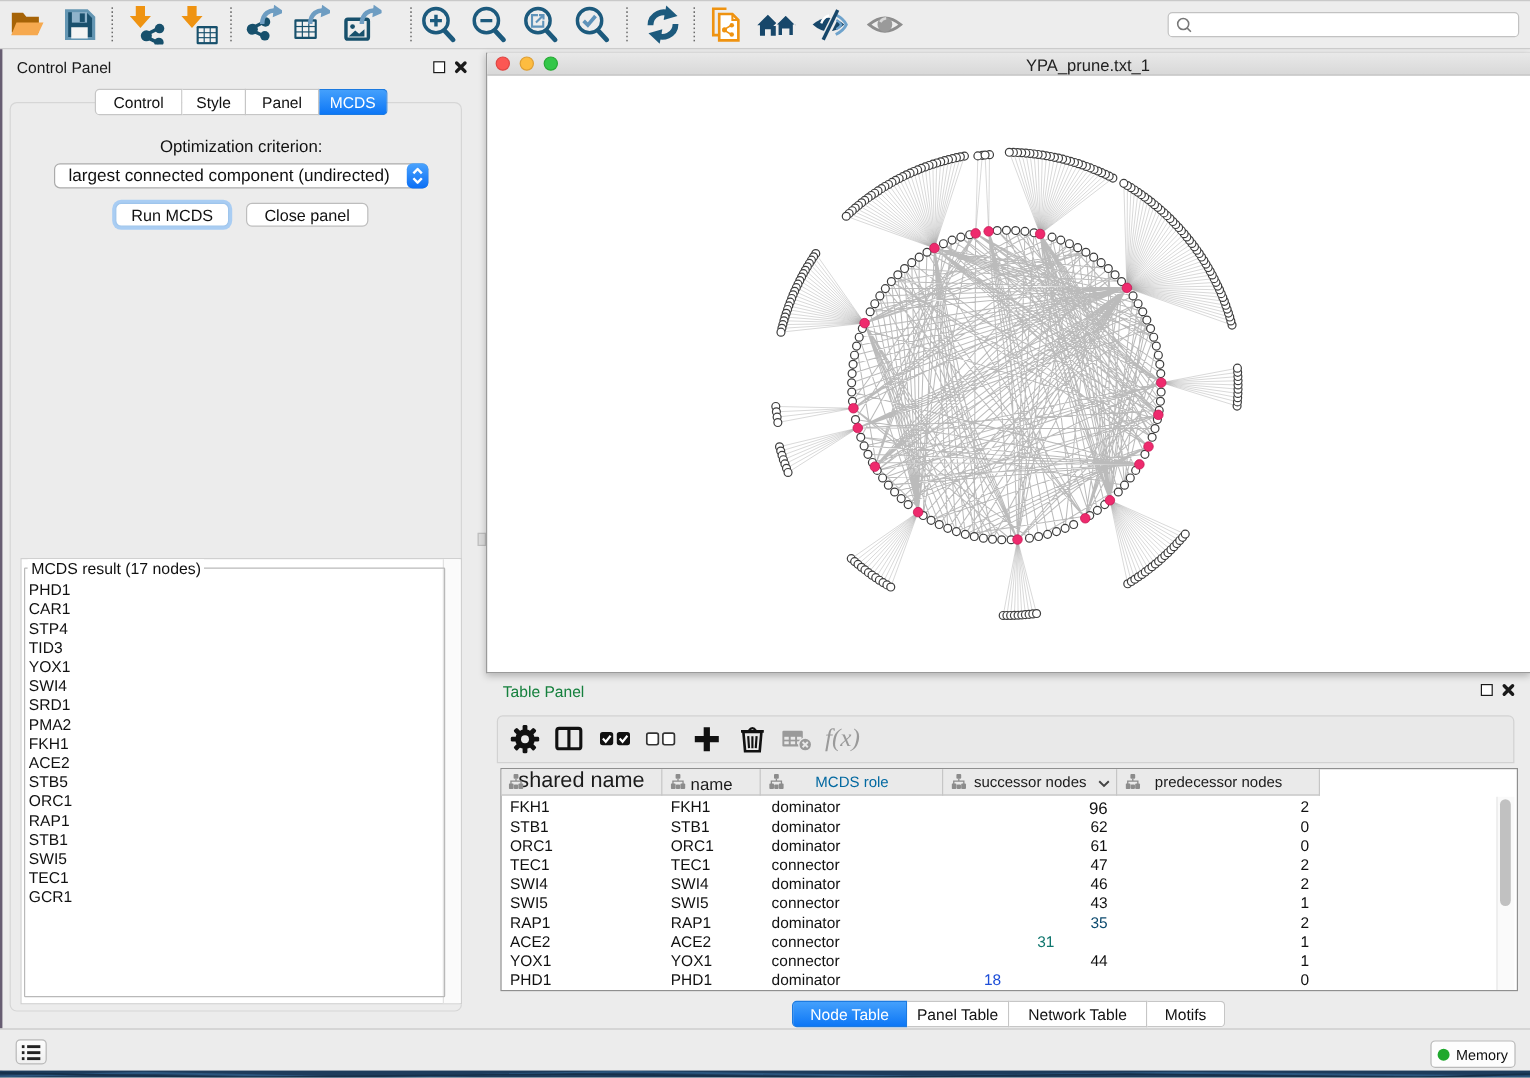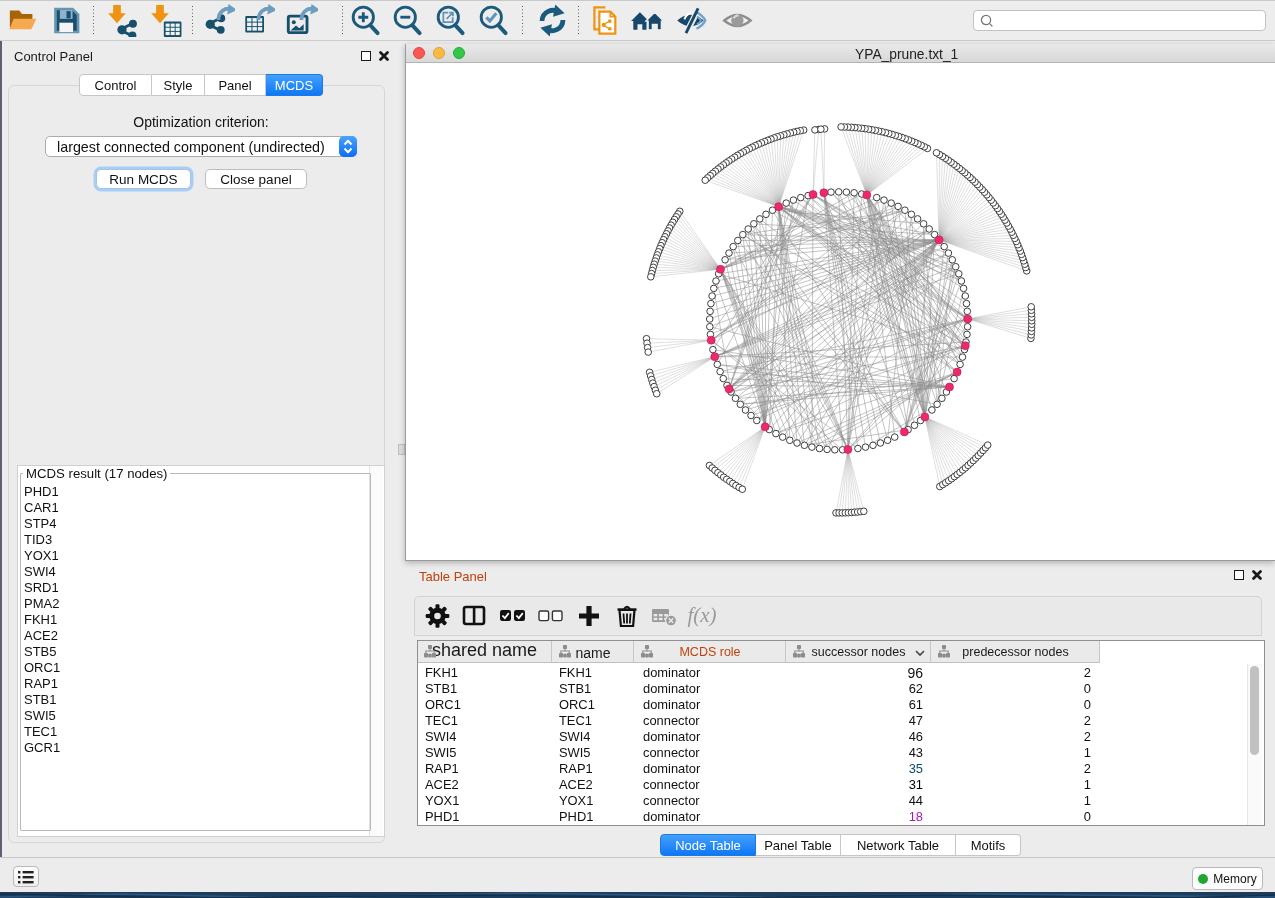--- a/index.html
+++ b/index.html
@@ -513,21 +513,21 @@
       <circle cx="518.9" cy="353.9" r="4.0"></circle>
       <circle cx="498.4" cy="368.9" r="4.0"></circle>
       <circle cx="441.9" cy="386.6" r="4.0"></circle>
       <circle cx="359.1" cy="363.8" r="4.0"></circle>
       <circle cx="323.1" cy="325.9" r="4.0"></circle>
       <circle cx="308.8" cy="293.7" r="4.0"></circle>
       <circle cx="305.2" cy="277.2" r="4.0"></circle>
       <circle cx="314.5" cy="206.3" r="4.0"></circle>
     </g>
   </svg>
-<div class="abs" style="left:419px;top:569px;font-size:13px;color:#c2410c">Table Panel</div>
+<div class="abs" style="left:419px;top:569px;font-size:13px;color:#15803d">Table Panel</div>
 <div style="position:absolute;left:1234px;top:570px;width:10px;height:10px;border:1.8px solid #1a1a1a;background:#fff"></div>
 <svg style="position:absolute;left:1251px;top:569px" width="12" height="12">
     <path d="M2.5 2.5 L9.5 9.5 M9.5 2.5 L2.5 9.5" stroke="#1a1a1a" stroke-width="2.8" stroke-linecap="round"></path>
   </svg>
 <div class="abs" style="left:414px;top:596px;width:848px;height:40px;background:#e9e9e9;border:1px solid #d2d2d2;border-radius:5px 5px 0 0"></div>
 <div class="abs" style="left:422px;top:601px"><svg width="30" height="30" viewBox="0 0 30 30" style="">
       <circle cx="15.5" cy="15" r="8.2" fill="#111"></circle>
       <rect x="13.5" y="3.2" width="4" height="6" rx="1.2" fill="#111" transform="rotate(0 15.5 15)"></rect>
       <rect x="13.5" y="3.2" width="4" height="6" rx="1.2" fill="#111" transform="rotate(45 15.5 15)"></rect>
       <rect x="13.5" y="3.2" width="4" height="6" rx="1.2" fill="#111" transform="rotate(90 15.5 15)"></rect>
@@ -593,21 +593,21 @@
 <svg class="abs" style="left:559px;top:645px" width="13" height="14">
     <g transform="translate(0,0)" fill="#8c8c8c">
 <rect x="4" y="0" width="4" height="4" rx="0.8"></rect>
 <path d="M6 4 v2 M1.8 9 v-3 h8.4 v3" stroke="#8c8c8c" stroke-width="1.1" fill="none"></path>
 <rect x="0" y="8" width="4" height="4.5" rx="0.8"></rect>
       <rect x="8" y="8" width="4" height="4.5" rx="0.8"></rect>
 <rect x="4.2" y="8.8" width="3.6" height="3.7" rx="0.8"></rect>
     </g>
   </svg>
 <div class="abs" style="left:634px;top:641px;width:152px;height:22px;border-right:1px solid #c6c6c6;"></div>
-<div class="abs" style="left:634px;top:645px;width:152px;text-align:center;font-size:12.5px;color:#c2410c">MCDS role</div>
+<div class="abs" style="left:634px;top:645px;width:152px;text-align:center;font-size:12.5px;color:#0369a1">MCDS role</div>
 <svg class="abs" style="left:641px;top:645px" width="13" height="14">
     <g transform="translate(0,0)" fill="#8c8c8c">
 <rect x="4" y="0" width="4" height="4" rx="0.8"></rect>
 <path d="M6 4 v2 M1.8 9 v-3 h8.4 v3" stroke="#8c8c8c" stroke-width="1.1" fill="none"></path>
 <rect x="0" y="8" width="4" height="4.5" rx="0.8"></rect>
       <rect x="8" y="8" width="4" height="4.5" rx="0.8"></rect>
 <rect x="4.2" y="8.8" width="3.6" height="3.7" rx="0.8"></rect>
     </g>
   </svg>
 <div class="abs" style="left:786px;top:641px;width:145px;height:22px;border-right:1px solid #c6c6c6;"></div>
@@ -666,31 +666,31 @@
 <div class="abs" style="left:820px;top:745px;width:103px;text-align:right;font-size:12.9px;color:#111">43</div>
 <div class="abs" style="left:990px;top:745px;width:101px;text-align:right;font-size:12.9px;color:#111">1</div>
 <div class="abs" style="left:425px;top:761px;font-size:12.9px;color:#111">RAP1</div>
 <div class="abs" style="left:559px;top:761px;font-size:12.9px;color:#111">RAP1</div>
 <div class="abs" style="left:643px;top:761px;font-size:12.9px;color:#111">dominator</div>
 <div class="abs" style="left:820px;top:761px;width:103px;text-align:right;font-size:12.9px;color:#0c4a6e">35</div>
 <div class="abs" style="left:990px;top:761px;width:101px;text-align:right;font-size:12.9px;color:#111">2</div>
 <div class="abs" style="left:425px;top:777px;font-size:12.9px;color:#111">ACE2</div>
 <div class="abs" style="left:559px;top:777px;font-size:12.9px;color:#111">ACE2</div>
 <div class="abs" style="left:643px;top:777px;font-size:12.9px;color:#111">connector</div>
-<div class="abs" style="left:820px;top:777px;width:103px;text-align:right;font-size:12.9px;color:#000000">31</div>
+<div class="abs" style="left:820px;top:777px;width:103px;text-align:center;font-size:12.9px;color:#0f766e">31</div>
 <div class="abs" style="left:990px;top:777px;width:101px;text-align:right;font-size:12.9px;color:#111">1</div>
 <div class="abs" style="left:425px;top:793px;font-size:12.9px;color:#111">YOX1</div>
 <div class="abs" style="left:559px;top:793px;font-size:12.9px;color:#111">YOX1</div>
 <div class="abs" style="left:643px;top:793px;font-size:12.9px;color:#111">connector</div>
 <div class="abs" style="left:820px;top:793px;width:103px;text-align:right;font-size:12.9px;color:#111">44</div>
 <div class="abs" style="left:990px;top:793px;width:101px;text-align:right;font-size:12.9px;color:#111">1</div>
 <div class="abs" style="left:425px;top:809px;font-size:12.9px;color:#111">PHD1</div>
 <div class="abs" style="left:559px;top:809px;font-size:12.9px;color:#111">PHD1</div>
 <div class="abs" style="left:643px;top:809px;font-size:12.9px;color:#111">dominator</div>
-<div class="abs" style="left:820px;top:809px;width:103px;text-align:right;font-size:12.9px;color:#a21caf">18</div>
+<div class="abs" style="left:820px;top:809px;width:103px;text-align:left;font-size:12.9px;color:#1d4ed8">18</div>
 <div class="abs" style="left:990px;top:809px;width:101px;text-align:right;font-size:12.9px;color:#111">0</div>
 <div class="abs" style="left:1247px;top:664px;width:15px;height:161px;background:#fafafa;border-left:1px solid #e6e6e6"></div>
 <div class="abs" style="left:1250px;top:666px;width:9px;height:89px;background:#c1c1c1;border-radius:5px"></div>
 <div class="seg abs" style="left:660px;top:834px">
 <div class="on" style="width:96px">Node Table</div>
     <div style="width:85px">Panel Table</div>
 <div style="width:115px">Network Table</div>
     <div style="width:65px">Motifs</div>
   </div>
 <div class="abs" style="left:0;top:857px;width:1275px;height:35px;background:#ececec;border-top:1px solid #c6c6c6"></div>

